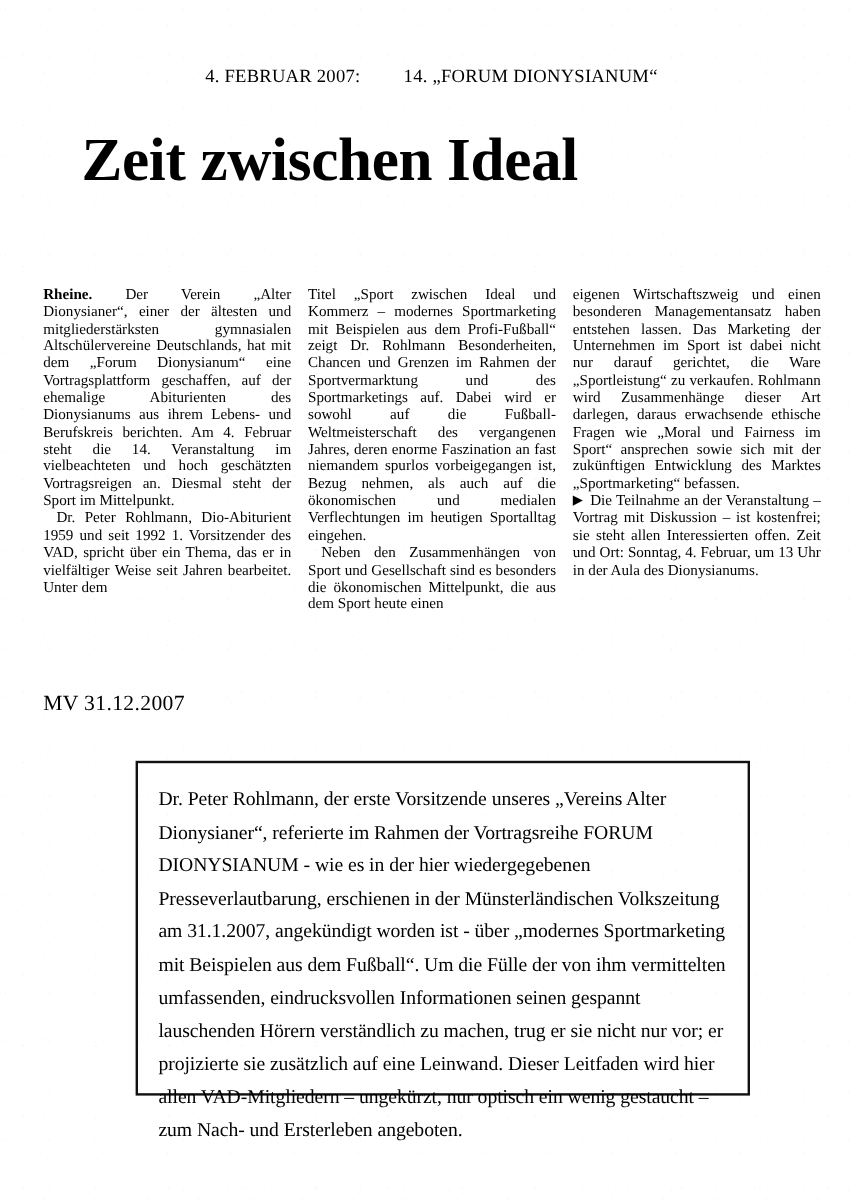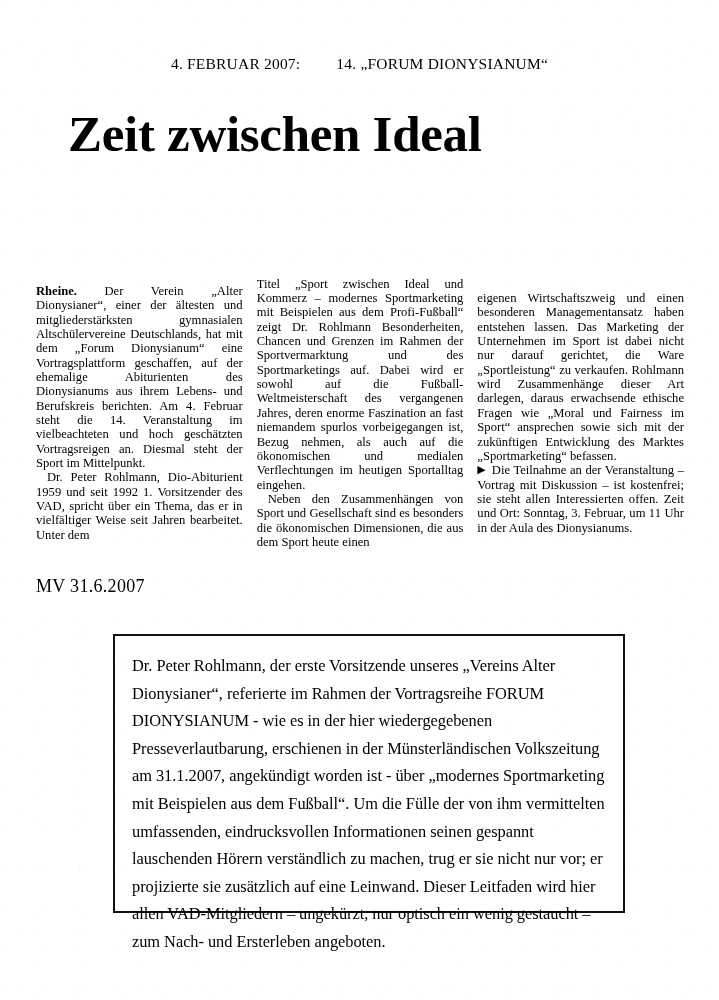--- a/index.html
+++ b/index.html
@@ -57,21 +57,20 @@
 
   
   .columns {
     position: absolute;
     left: 36px;
     top: 238px;
     width: 648px;
     height: 350px;
     display: flex;
     gap: 14px;
-    align-items: center;
   }
   .col {
     width: 207px;
     font-family: "Liberation Serif", "DejaVu Serif", serif;
     font-size: 12.6px;
     line-height: 14.35px;
     text-align: justify;
     text-justify: inter-word;
     hyphens: manual;
   }
@@ -154,31 +153,31 @@
 
   <div class="columns">
 
     <div class="col">
       <p class="no-indent"><span class="lead-city">Rheine.</span><span> Der Verein „Alter Dionysianer“, einer der ältesten und mitgliederstärksten gymnasialen Altschülervereine Deutschlands, hat mit dem „Forum Dionysianum“ eine Vortragsplattform geschaffen, auf der ehemalige Abiturienten des Dionysianums aus ihrem Lebens- und Berufskreis berichten. Am 4. Februar steht die 14. Veranstaltung im vielbeachteten und hoch geschätzten Vortragsreigen an. Diesmal steht der Sport im Mittelpunkt.</span></p>
       <p><span>Dr. Peter Rohlmann, Dio-Abiturient 1959 und seit 1992 1. Vorsitzender des VAD, spricht über ein Thema, das er in vielfältiger Weise seit Jahren bearbeitet. Unter dem</span></p>
     </div>
 
     <div class="col">
       <p class="no-indent"><span>Titel „Sport zwischen Ideal und Kommerz – modernes Sportmarketing mit Beispielen aus dem Profi-Fußball“ zeigt Dr. Rohlmann Besonderheiten, Chancen und Grenzen im Rahmen der Sportvermarktung und des Sportmarketings auf. Dabei wird er sowohl auf die Fußball-Weltmeisterschaft des vergangenen Jahres, deren enorme Faszination an fast niemandem spurlos vorbeigegangen ist, Bezug nehmen, als auch auf die ökonomischen und medialen Verflechtungen im heutigen Sportalltag eingehen.</span></p>
-      <p><span>Neben den Zusammenhängen von Sport und Gesellschaft sind es besonders die ökonomischen Dimensionen, die aus dem Sport heute einen</span></p>
+      <p><span>Neben den Zusammenhängen von Sport und Gesellschaft sind es besonders die ökonomischen Mittelpunkt, die aus dem Sport heute einen</span></p>
     </div>
 
     <div class="col">
       <p class="no-indent"><span>eigenen Wirtschaftszweig und einen besonderen Managementansatz haben entstehen lassen. Das Marketing der Unternehmen im Sport ist dabei nicht nur darauf gerichtet, die Ware „Sportleistung“ zu verkaufen. Rohlmann wird Zusammenhänge dieser Art darlegen, daraus erwachsende ethische Fragen wie „Moral und Fairness im Sport“ ansprechen sowie sich mit der zukünftigen Entwicklung des Marktes „Sportmarketing“ befassen.</span></p>
-      <p class="no-indent"><span class="bullet-tri">▶</span><span> Die Teilnahme an der Veranstaltung – Vortrag mit Diskussion – ist kostenfrei; sie steht allen Interessierten offen. Zeit und Ort: Sonntag, 3. Februar, um 11 Uhr in der Aula des Dionysianums.</span></p>
+      <p class="no-indent"><span class="bullet-tri">▶</span><span> Die Teilnahme an der Veranstaltung – Vortrag mit Diskussion – ist kostenfrei; sie steht allen Interessierten offen. Zeit und Ort: Sonntag, 4. Februar, um 13 Uhr in der Aula des Dionysianums.</span></p>
     </div>
 
   </div>
 
-  <div class="stamp">MV 31.6.2007</div>
+  <div class="stamp">MV 31.12.2007</div>
 
   <div class="note-box">
     <p class="note-text">Dr. Peter Rohlmann, der erste Vorsitzende unseres „Vereins Alter Dionysianer“, referierte im Rahmen der Vortragsreihe FORUM DIONYSIANUM  - wie es in der hier wiedergegebenen Presseverlautbarung, erschienen in der Münsterländischen Volkszeitung am 31.1.2007, angekündigt worden ist - über „modernes Sportmarketing mit Beispielen aus dem Fußball“. Um die Fülle der von ihm vermittelten umfassenden, eindrucksvollen Informationen seinen gespannt lauschenden Hörern verständlich zu machen, trug er sie nicht nur vor; er projizierte sie zusätzlich auf eine Leinwand. Dieser Leitfaden wird hier allen VAD-Mitgliedern – ungekürzt, nur optisch ein wenig gestaucht – zum Nach- und Ersterleben angeboten.</p>
   </div>
 
   <div class="scan-noise"></div>
 
 </div>
 
 </body></html>

